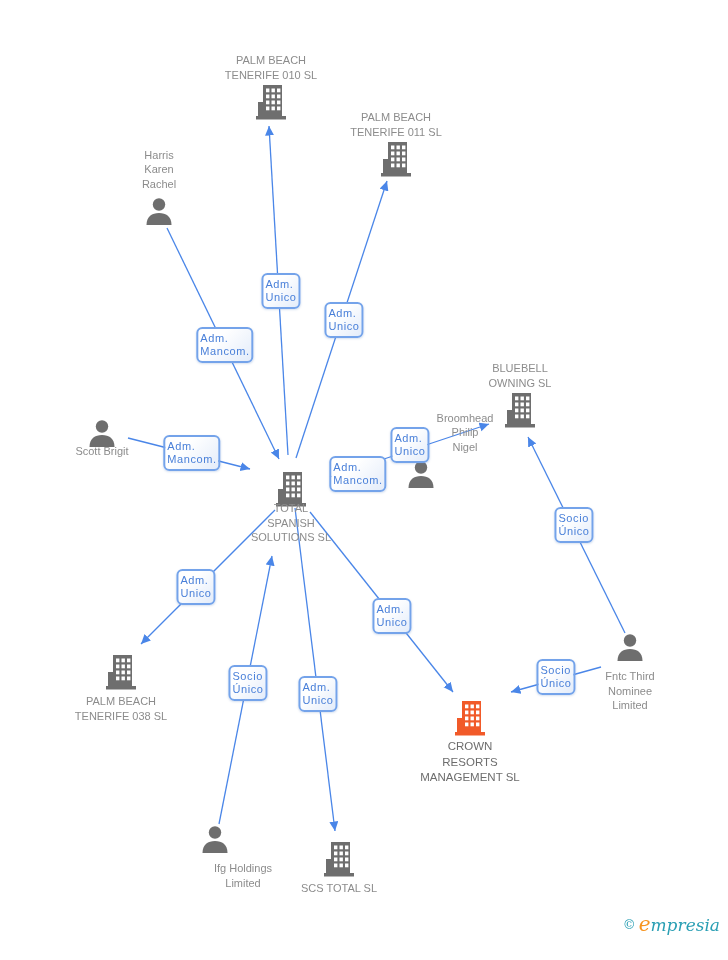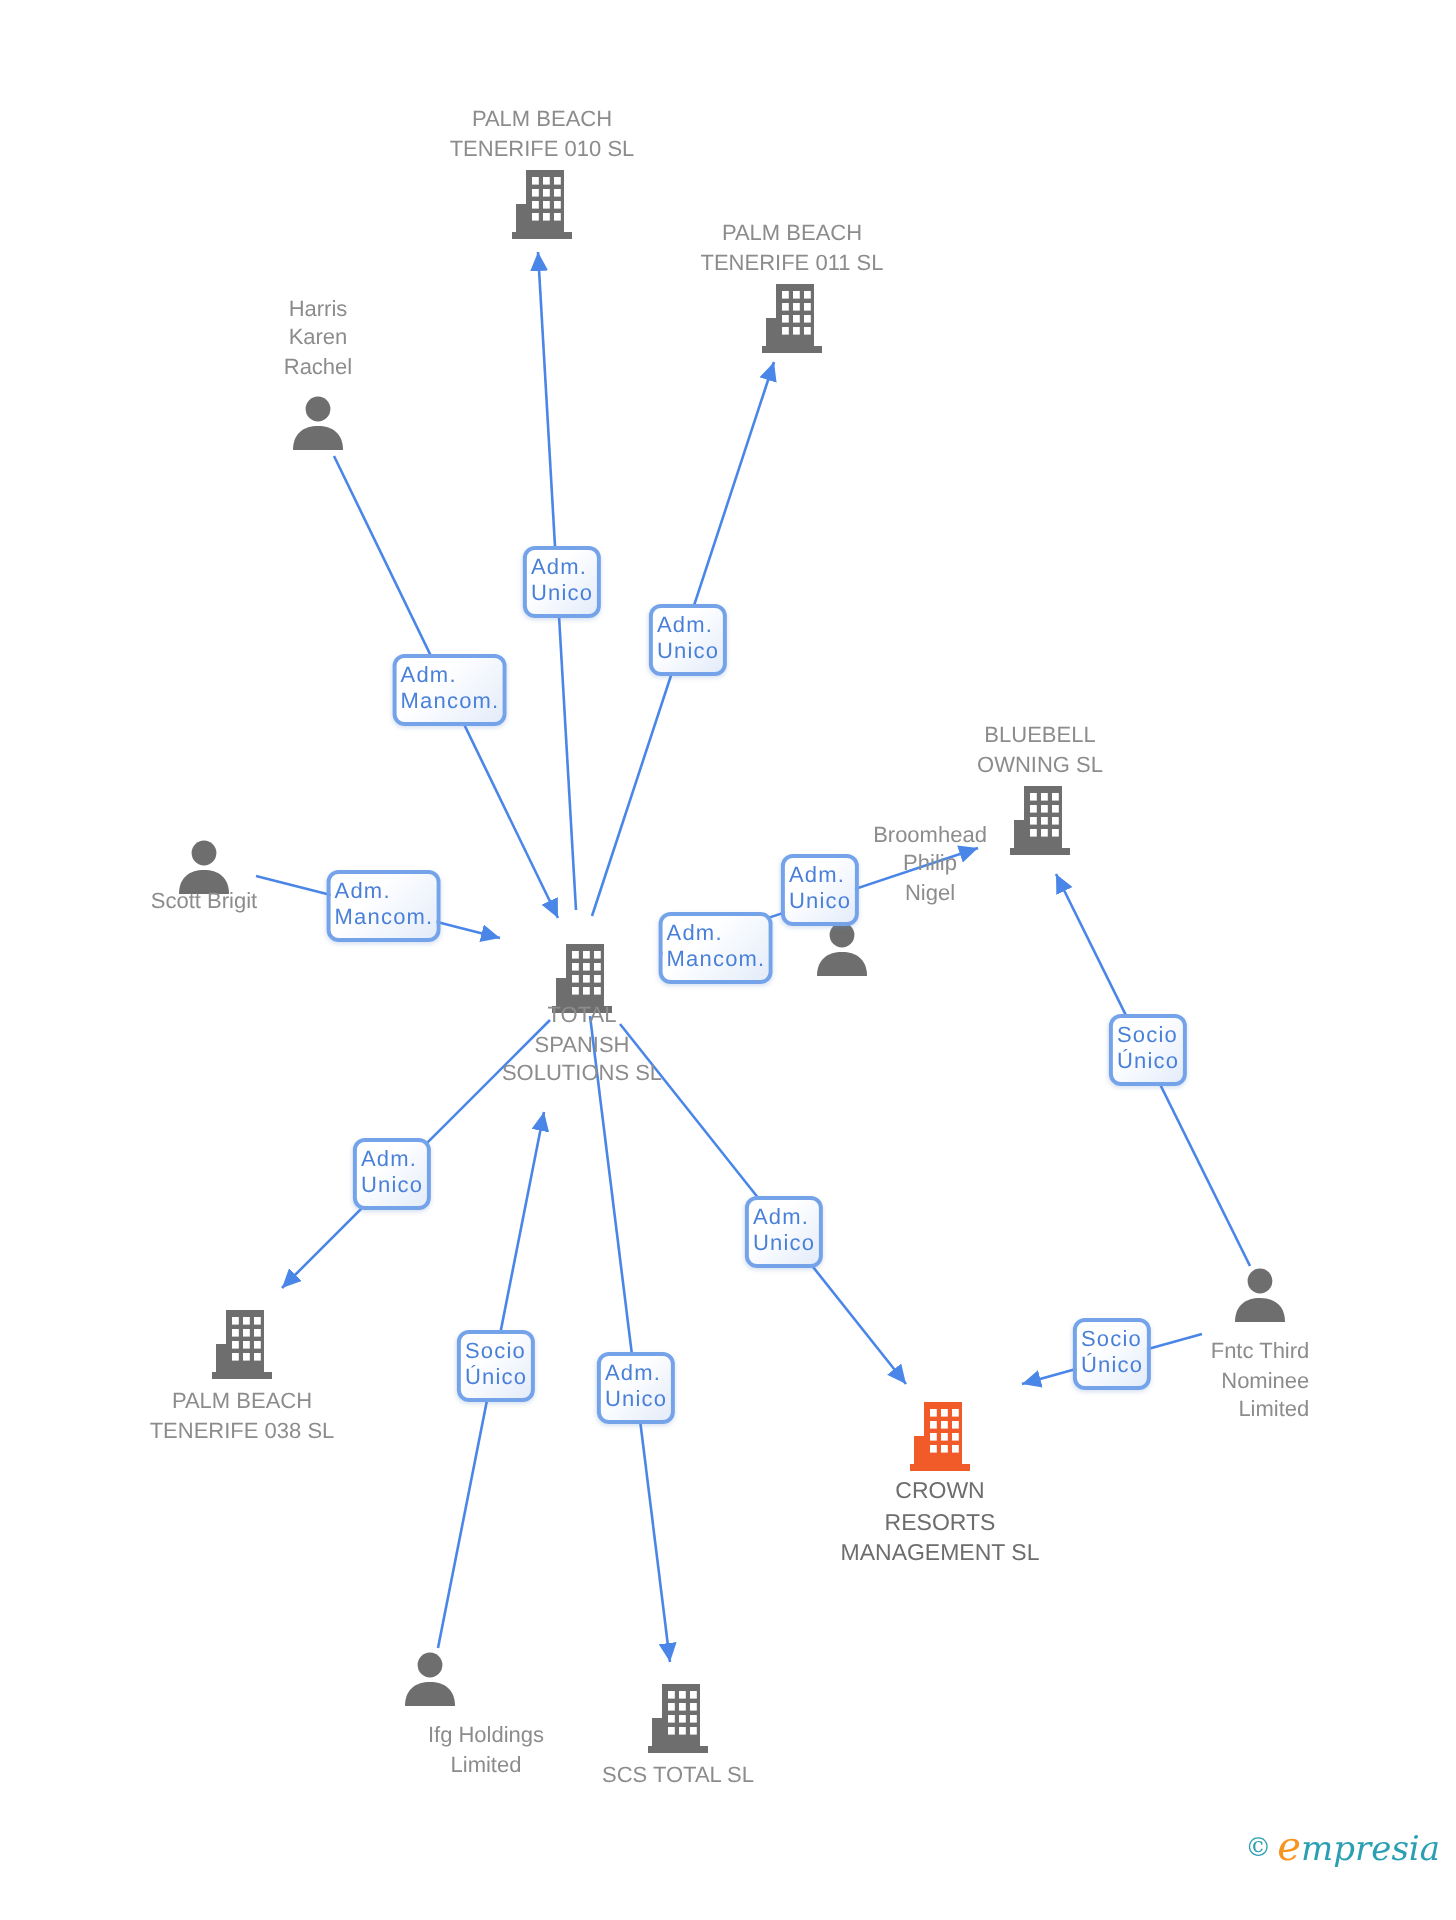--- a/index.html
+++ b/index.html
@@ -212,21 +212,21 @@
         <div class="node-label" style="top: 22px;">PALM BEACH
 TENERIFE 038 SL</div>
       </div>
       <div class="node" style="left: 630px; top: 647px;">
         <span class="icon"><svg width="30" height="30" viewBox="0 0 30 30">
             <g fill="#6e6e6e">
               <circle cx="15" cy="8.5" r="6.2"></circle>
               <path d="M2.5,29 c0,-8.5 5.5,-12 12.5,-12 s12.5,3.5 12.5,12 z"></path>
             </g>
           </svg></span>
-        <div class="node-label" style="top: 22px; text-align: right;">Fntc Third
+        <div class="node-label" style="top: 22px;">Fntc Third
 Nominee
 Limited</div>
       </div>
       <div class="node accent" style="left: 470px; top: 718px;">
         <span class="icon"><svg width="34" height="36" viewBox="0 0 34 36">
             <g fill="#f15a29">
               <rect x="9" y="1" width="19" height="31"></rect>
               <rect x="4" y="18" width="5" height="14"></rect>
               <rect x="2" y="32" width="30" height="3.5"></rect>
             </g>

